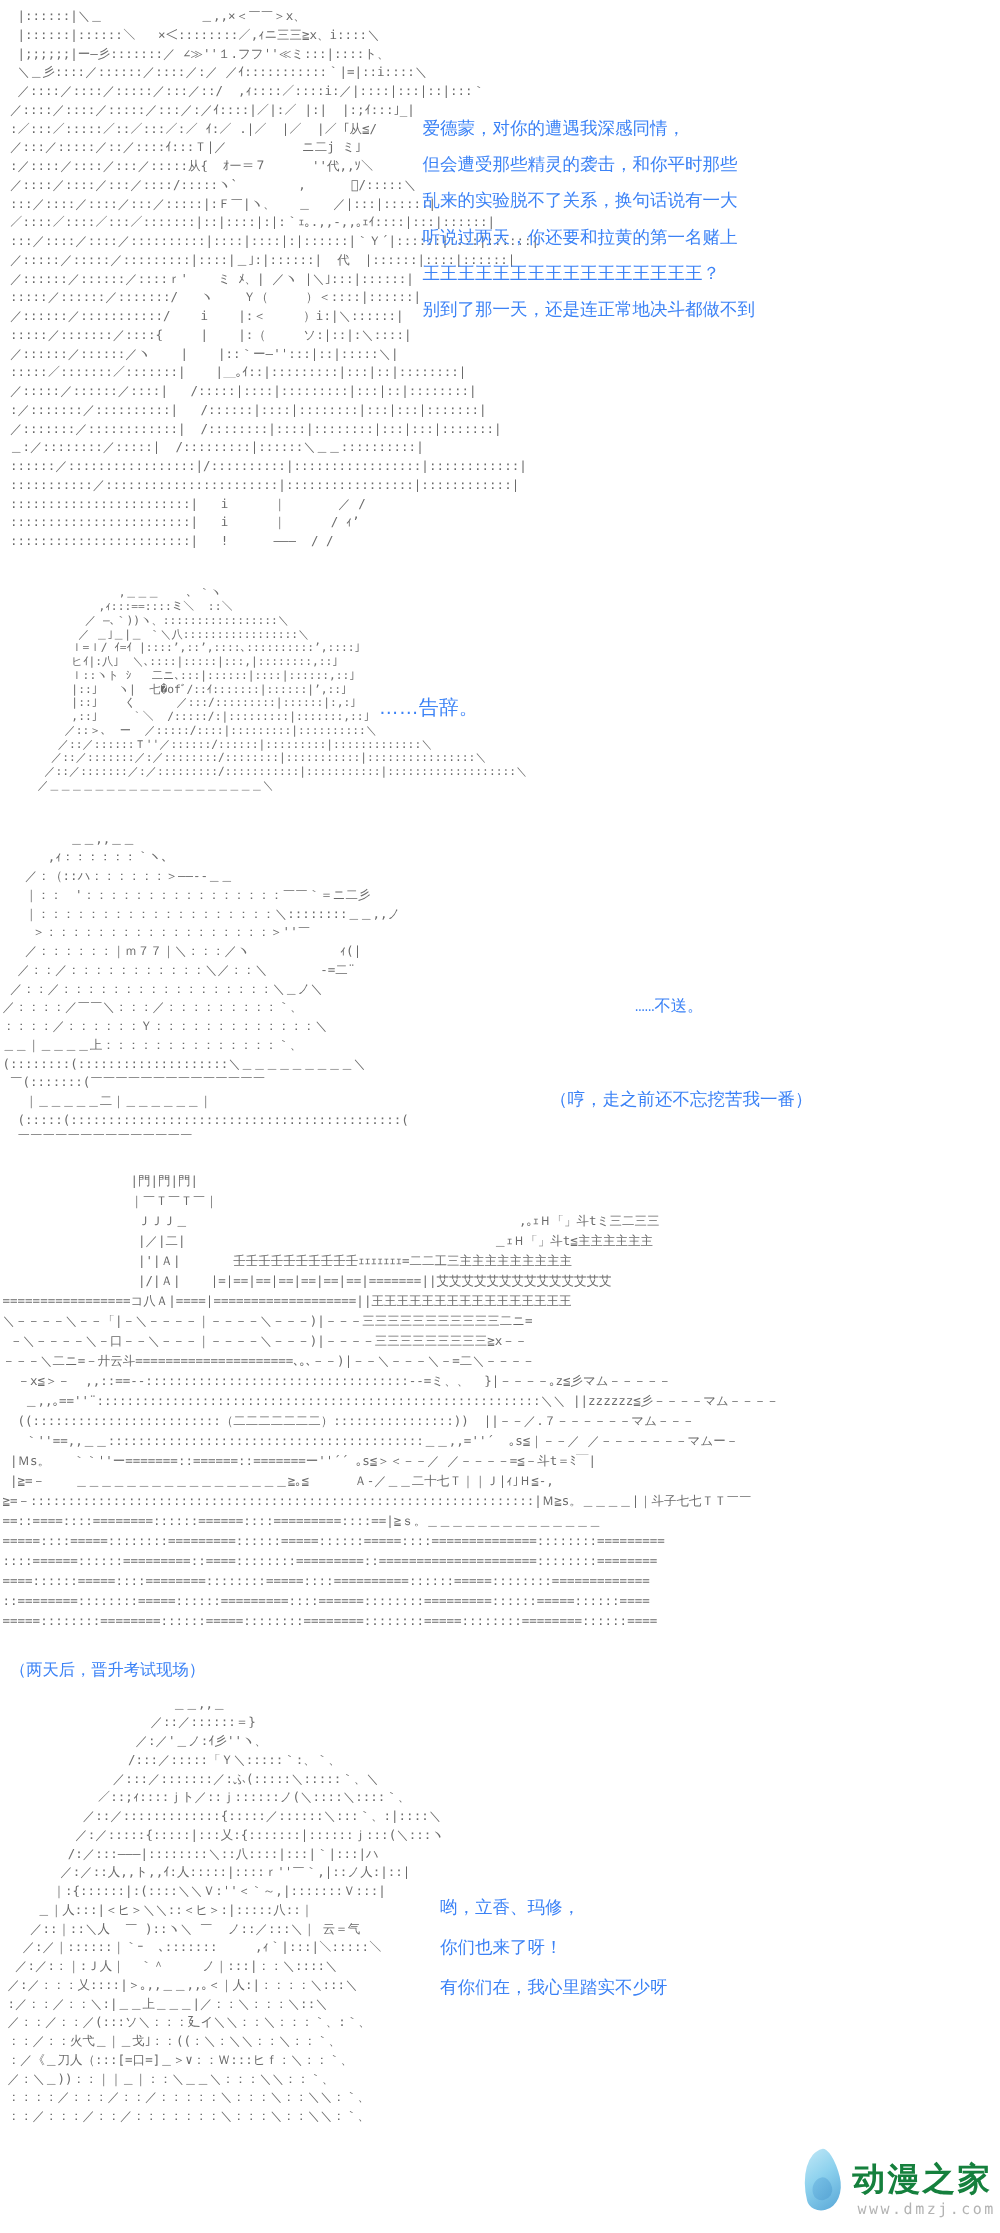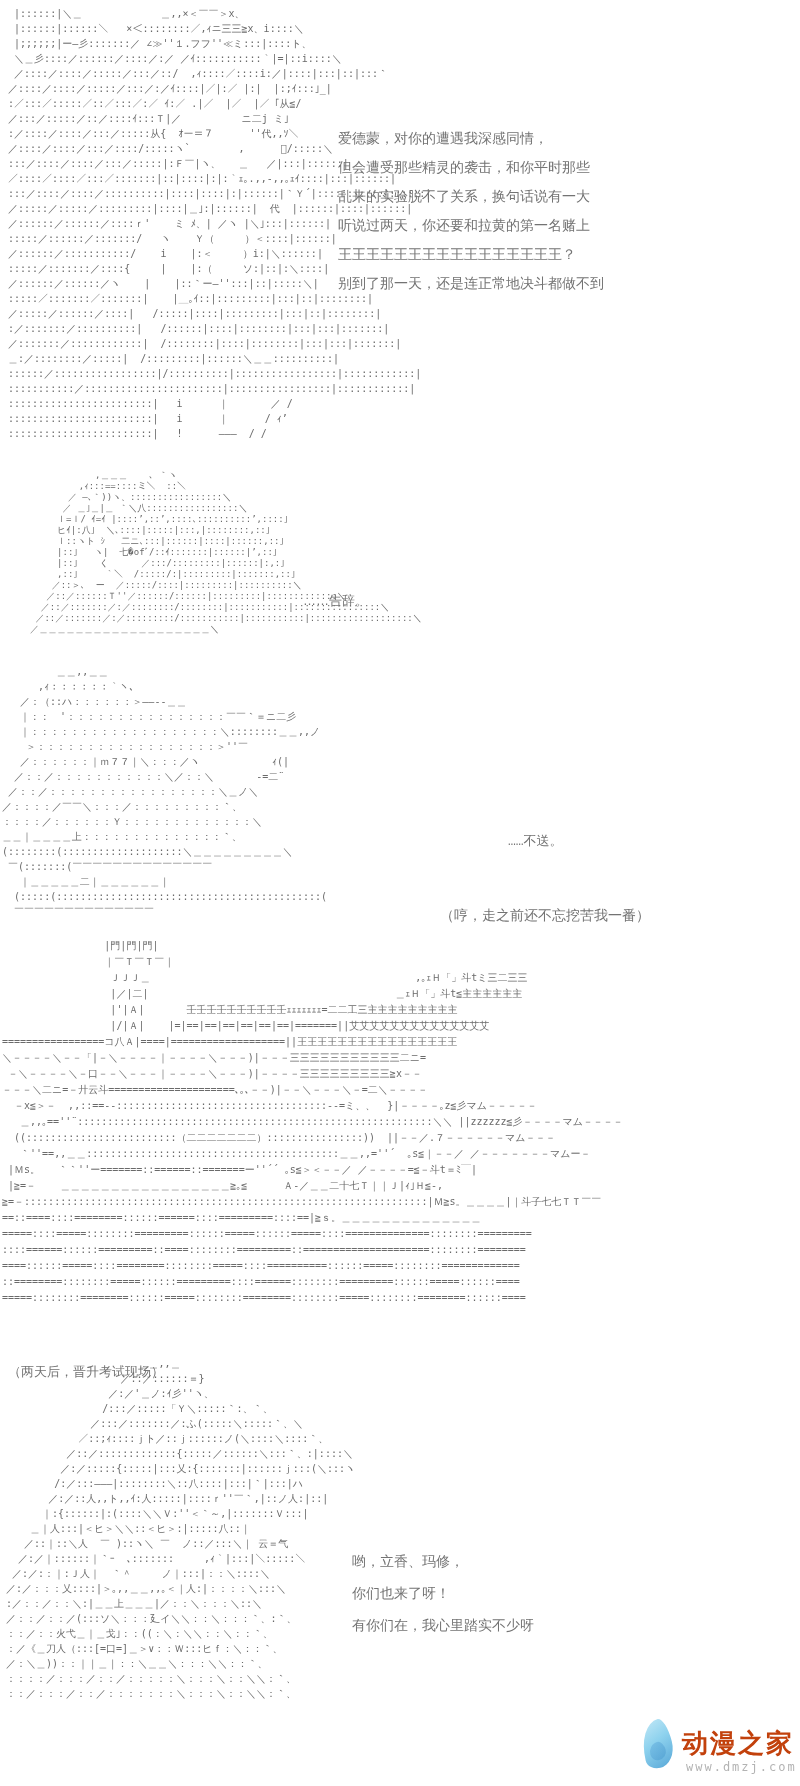--- a/index.html
+++ b/index.html
@@ -14,25 +14,25 @@
     position:absolute; white-space:pre;
     font-family:"DejaVu Sans Mono", monospace;
     color:#6a6a6a; font-size:10px; line-height:15px;
   }
   .aa1 { left:8px;   top:6px; }
   .aa2 { left:30px;  top:470px; font-size:9px; line-height:11px; }
   .aa3 { left:2px;   top:664px; }
   .aa4 { left:2px;   top:938px; line-height:16px; }
   .aa5 { left:6px;   top:1356px; }
   
-  .dlg { position:absolute; color:#737373;margin-top:36px; }
+  .dlg { position:absolute; color:#3b82f6; }
   .dlg p { margin:0; }
   .d1 { left:338px; top:88px; font-size:14px; }
   .d1 p { line-height:29px; height:29px; }
-  .d2 { left:303px; top:556px; font-size:13px; }
+  .d2 { left:303px; top:556px; font-size:16px; }
   .d3a { left:508px; top:796px; font-size:13px;font-family:Liberation Mono, monospace; }
   .d3b { left:440px; top:871px; font-size:14px; }
   .cap4 { left:8px; top:1327px; font-size:13px; }
   .d5 { left:352px; top:1509px; font-size:14px; }
   .d5 p { line-height:32px; height:32px; }
   
   .footer { position:absolute; left:630px; top:1712px; width:170px; height:70px; }
   .drop {
     position:absolute; left:12px; top:8px; width:30px; height:48px;
     background:linear-gradient(155deg, #c4e9f7 0%, #8ed2ee 45%, #58a7d7 100%);
@@ -40,21 +40,21 @@
     transform:rotate(-14deg);
   }
   .drop:after {
     content:""; position:absolute; left:6px; top:22px; width:16px; height:18px;
     background:linear-gradient(140deg, #6db7e2, #4e9dd0);
     border-radius:60% 40% 55% 45% / 60% 55% 45% 40%;
     opacity:.65;
   }
   .brand {
     position:absolute; left:52px; top:14px;
-    font-size:26px; font-weight:bold; color:#c2410c; letter-spacing:2px;
+    font-size:26px; font-weight:bold; color:#15803d; letter-spacing:2px;
     font-family:"Liberation Sans", sans-serif;
   }
   .siteurl {
     position:absolute; left:56px; top:48px;
     font-size:12px; color:#b3b3b3; letter-spacing:2px;
     font-family:"DejaVu Sans Mono", monospace;
   }
 </style>
 </head>
 <body>

